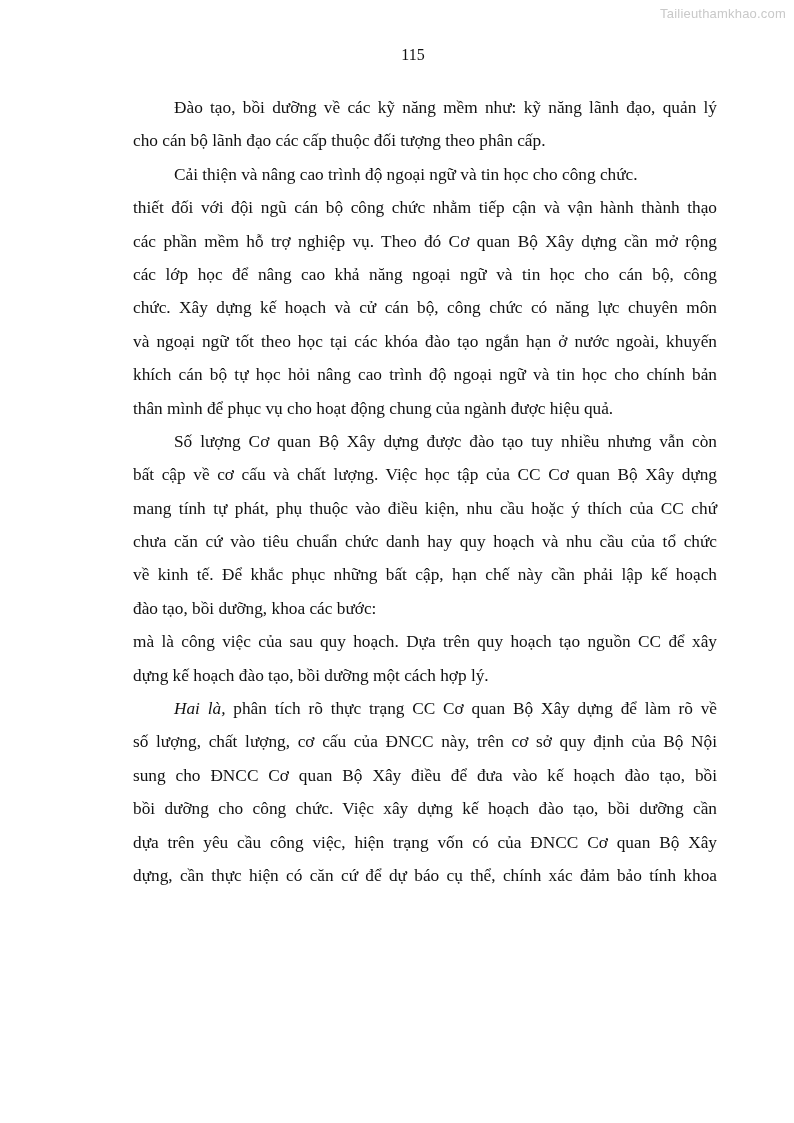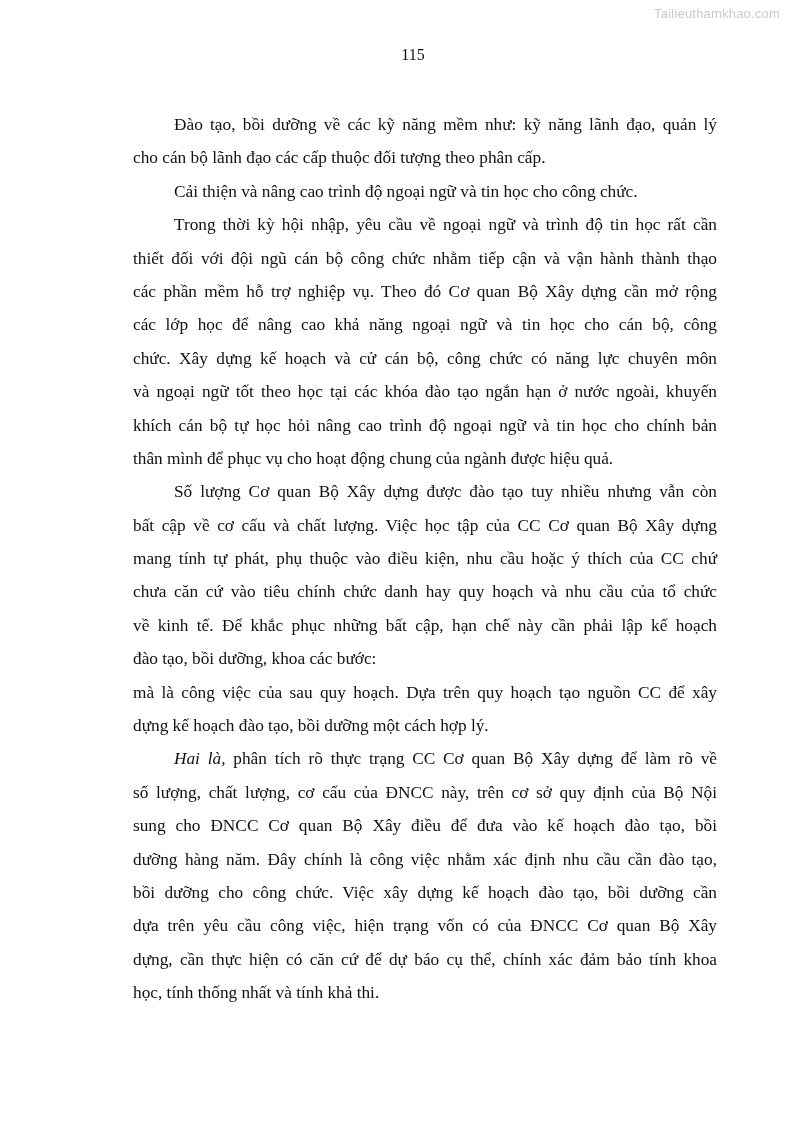--- a/index.html
+++ b/index.html
@@ -2,31 +2,31 @@
 <html><head>
   <meta charset="utf-8">
   <style>
     html, body { margin: 0; padding: 0; background: #ffffff; }
     body {
       width: 794px; height: 1123px; position: relative; overflow: hidden;
       font-family: "Liberation Serif", "DejaVu Serif", serif;
       color: #111111;
     }
     .watermark {
-      position: absolute; top: 6px; right: 14px;
+      position: absolute; top: 6px; right: 8px;
       font-family: "Liberation Sans", "DejaVu Sans", sans-serif;
       font-size: 13px; color: #c9c9c9; letter-spacing: 0.2px;
     }
     .page-number {
       position: absolute; top: 46px; left: 0; width: 794px;
       text-align: center; font-size: 16px; padding-left: 16px;
     }
     .content {
       position: absolute; top: 91px; left: 133px; width: 584px;
-      font-size: 17.3px; line-height: 33.4px; margin-top: 17px;
+      font-size: 17.3px; line-height: 33.4px;
     }
     .line {
       display: block; height: 33.4px; white-space: nowrap;
       text-align: justify; text-align-last: justify;
     }
     .line.last { text-align-last: left; }
     .line.indent { padding-left: 41px; }
     em { font-style: italic; }
   </style>
 </head>
@@ -40,48 +40,45 @@
   <div>
     <span class="line indent">Đào tạo, bồi dưỡng về các kỹ năng mềm như: kỹ năng lãnh đạo, quản lý</span>
     <span class="line last">cho cán bộ lãnh đạo các cấp thuộc đối tượng theo phân cấp.</span>
   </div>
 
   <div>
     <span class="line indent last">Cải thiện và nâng cao trình độ ngoại ngữ và tin học cho công chức.</span>
   </div>
 
   <div>
-    <span class="line indent">Trong thời kỳ hội nhập, yêu cầu về ngoại ngữ và trình độ tin học rất cần</span>
     <span class="line">thiết đối với đội ngũ cán bộ công chức nhằm tiếp cận và vận hành thành thạo</span>
     <span class="line">các phần mềm hỗ trợ nghiệp vụ. Theo đó Cơ quan Bộ Xây dựng cần mở rộng</span>
     <span class="line">các lớp học để nâng cao khả năng ngoại ngữ và tin học cho cán bộ, công</span>
     <span class="line">chức. Xây dựng kế hoạch và cử cán bộ, công chức có năng lực chuyên môn</span>
     <span class="line">và ngoại ngữ tốt theo học tại các khóa đào tạo ngắn hạn ở nước ngoài, khuyến</span>
     <span class="line">khích cán bộ tự học hỏi nâng cao trình độ ngoại ngữ và tin học cho chính bản</span>
     <span class="line last">thân mình để phục vụ cho hoạt động chung của ngành được hiệu quả.</span>
   </div>
 
   <div>
     <span class="line indent">Số lượng Cơ quan Bộ Xây dựng được đào tạo tuy nhiều nhưng vẫn còn</span>
     <span class="line">bất cập về cơ cấu và chất lượng. Việc học tập của CC Cơ quan Bộ Xây dựng</span>
     <span class="line">mang tính tự phát, phụ thuộc vào điều kiện, nhu cầu hoặc ý thích của CC chứ</span>
-    <span class="line">chưa căn cứ vào tiêu chính chức danh hay quy hoạch và nhu cầu của tổ chức</span>
+    <span class="line">chưa căn cứ vào tiêu chuẩn chức danh hay quy hoạch và nhu cầu của tổ chức</span>
     <span class="line">về kinh tế. Để khắc phục những bất cập, hạn chế này cần phải lập kế hoạch</span>
     <span class="line last">đào tạo, bồi dưỡng, khoa các bước:</span>
   </div>
 
   <div>
     <span class="line">mà là công việc của sau quy hoạch. Dựa trên quy hoạch tạo nguồn CC để xây</span>
     <span class="line last">dựng kế hoạch đào tạo, bồi dưỡng một cách hợp lý.</span>
   </div>
 
   <div>
     <span class="line indent"><em>Hai là,</em><span> phân tích rõ thực trạng CC Cơ quan Bộ Xây dựng để làm rõ về</span></span>
     <span class="line">số lượng, chất lượng, cơ cấu của ĐNCC này, trên cơ sở quy định của Bộ Nội</span>
     <span class="line">sung cho ĐNCC Cơ quan Bộ Xây điều để đưa vào kế hoạch đào tạo, bồi</span>
-    <span class="line">dưỡng hàng năm. Đây chính là công việc nhằm xác định nhu cầu cần đào tạo,</span>
     <span class="line">bồi dưỡng cho công chức. Việc xây dựng kế hoạch đào tạo, bồi dưỡng cần</span>
     <span class="line">dựa trên yêu cầu công việc, hiện trạng vốn có của ĐNCC Cơ quan Bộ Xây</span>
     <span class="line">dựng, cần thực hiện có căn cứ để dự báo cụ thể, chính xác đảm bảo tính khoa</span>
-    <span class="line last">học, tính thống nhất và tính khả thi.</span>
   </div>
 
 </div>
 
 </body></html>

